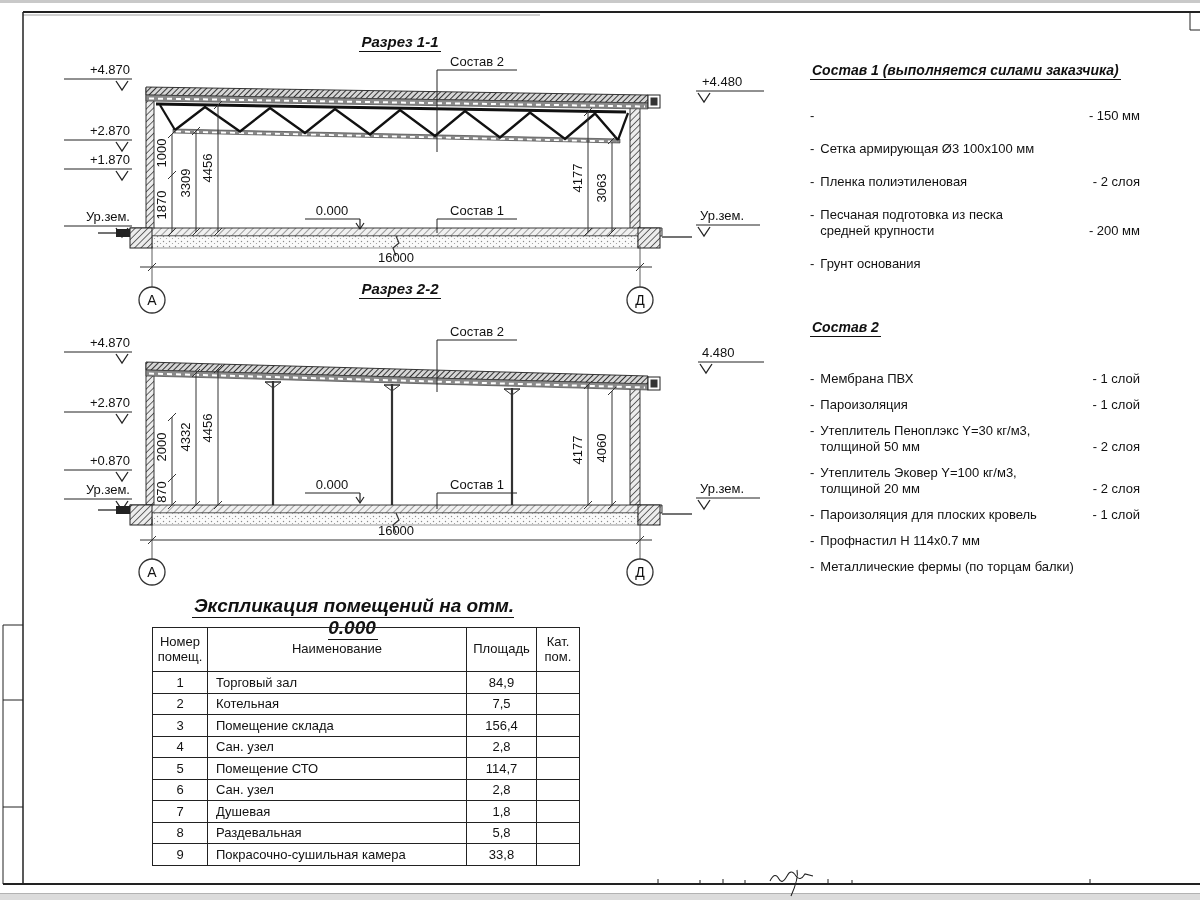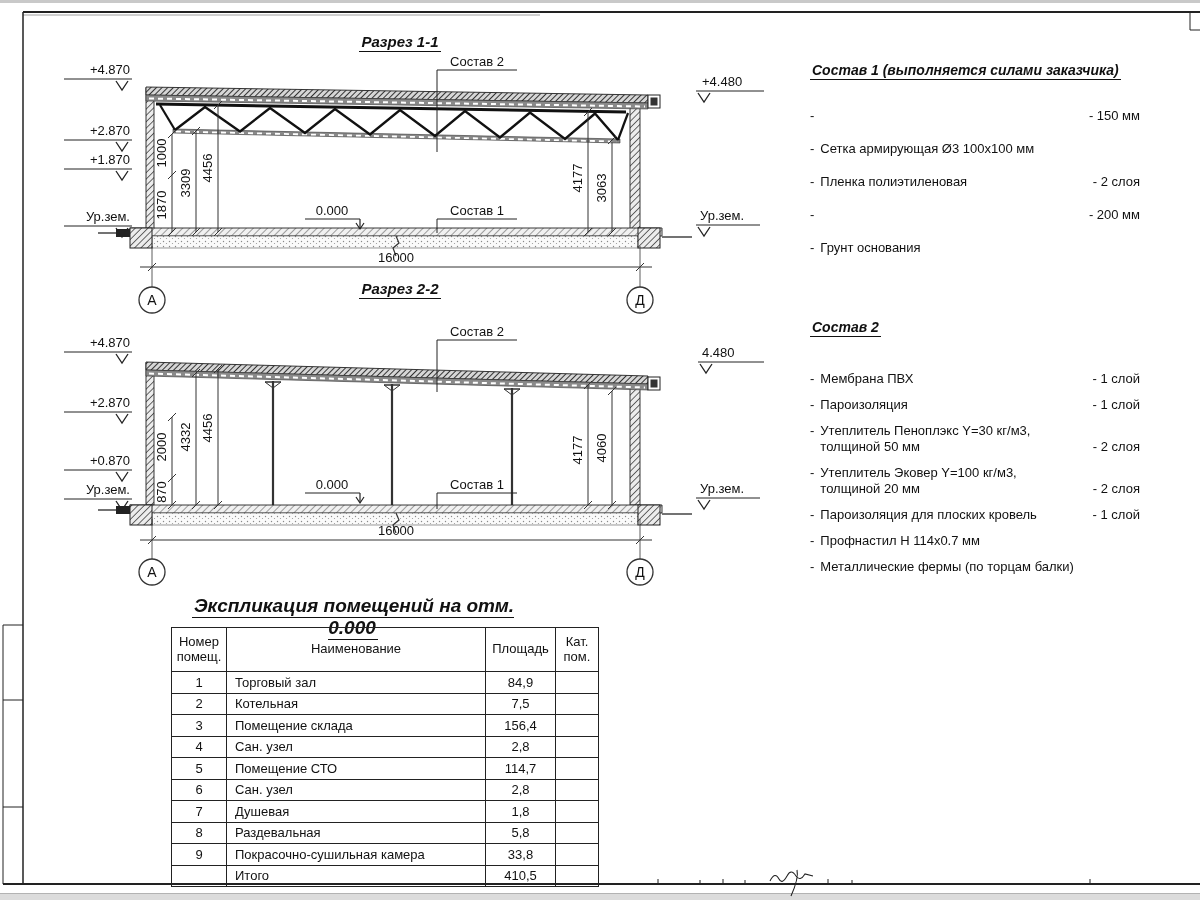--- a/index.html
+++ b/index.html
@@ -20,21 +20,21 @@
   .panel-title{font-size:14px;font-weight:bold;font-style:italic;text-align:left;}
   .panel-title span{border-bottom:1.5px solid #111;padding:0 2px 1px 2px;}
   #panel1 .panel-title{margin-bottom:30px;}
   #panel2 .panel-title{margin-bottom:36px;}
   .mat-item{display:flex;align-items:flex-end;}
   #panel1 .mat-item{margin-bottom:17px;}
   #panel2 .mat-item{margin-bottom:10px;}
   .mat-item .dash{margin-right:6px;align-self:flex-start;}
   .mat-item .txt{white-space:pre-wrap;}
   .mat-item .val{margin-left:auto;padding-left:8px;white-space:nowrap;}
-  #room-table{left:171px;top:627px;border-collapse:collapse;table-layout:fixed;}
+  #room-table{left:152px;top:627px;border-collapse:collapse;table-layout:fixed;}
   #room-table th,#room-table td{border:1px solid #222;font-size:13px;font-weight:normal;
     padding:0 4px;overflow:hidden;}
   #room-table th{height:43px;text-align:center;white-space:pre-line;line-height:1.15;}
   #room-table td{height:20.5px;}
   #room-table{border:1.5px solid #222;}
   .col-num{width:46px;text-align:center;}
   .col-name{width:246px;text-align:left;padding-left:8px !important;}
   .col-area{width:61px;text-align:center;}
   .col-cat{width:34px;}
   text{font-family:"Liberation Sans",sans-serif;}
@@ -341,20 +341,22 @@
           <span class="txt">Сетка армирующая Ø3 100х100 мм</span>
           <span class="val"></span>
         </div>
         <div class="mat-item">
           <span class="dash">-</span>
           <span class="txt">Пленка полиэтиленовая</span>
           <span class="val">-  2 слоя</span>
         </div>
         <div class="mat-item">
           <span class="dash">-</span>
+          <span class="txt">Песчаная подготовка из песка
+средней крупности</span>
           <span class="val">- 200 мм</span>
         </div>
         <div class="mat-item">
           <span class="dash">-</span>
           <span class="txt">Грунт основания</span>
           <span class="val"></span>
         </div>
       </div>
   </div>
   <div class="abs panel" id="panel2">
@@ -465,21 +467,15 @@
           <td class="col-name">Раздевальная</td>
           <td class="col-area">5,8</td>
           <td class="col-cat"></td>
         </tr>
         <tr>
           <td class="col-num">9</td>
           <td class="col-name">Покрасочно-сушильная камера</td>
           <td class="col-area">33,8</td>
           <td class="col-cat"></td>
         </tr>
-        <tr>
-          <td class="col-num"></td>
-          <td class="col-name">Итого</td>
-          <td class="col-area">410,5</td>
-          <td class="col-cat"></td>
-        </tr>
       </tbody>
   </table>
 </div>
 
 </body></html>

